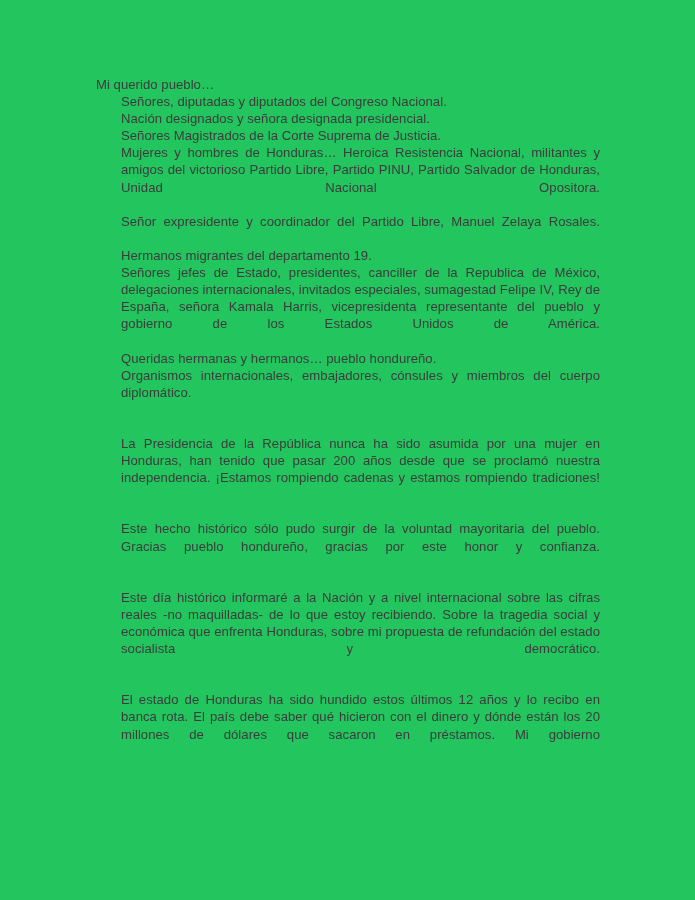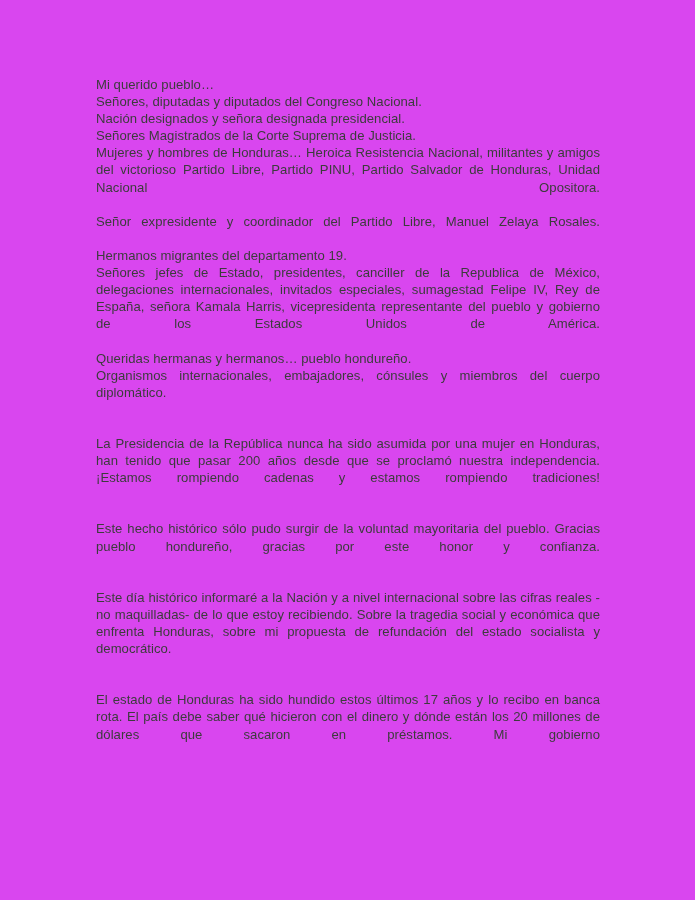--- a/index.html
+++ b/index.html
@@ -11,21 +11,21 @@
     width: 695px;
     height: 900px;
     overflow: hidden;
     font-family: "Liberation Sans", sans-serif;
     color: #3a3a3a;
   }
   #page {
     position: relative;
     width: 695px;
     height: 900px;
-    background: #d946ef;
+    background: #22c55e;
     box-sizing: border-box;
   }
   #doc-body {
     position: absolute;
     left: 96px;
     top: 76px;
     width: 504px;
   }
   .para {
     margin: 0;
@@ -34,20 +34,21 @@
     text-justify: inter-word;
     font-size: 13.1px;
     line-height: 17.1px;
     letter-spacing: 0.05px;
     color: #3c3c3c;
     -webkit-font-smoothing: none;
   }
   
   .para + .para {
     margin-top: 0;
+    margin-left: 25px;
   }
   .para.gap {
     margin-top: 17.1px;
   }
   .para:last-child::after {
     content: "";
     display: inline-block;
     width: 100%;
   }
   
@@ -87,16 +88,16 @@
     <p class="para noj">Queridas hermanas y hermanos… pueblo hondureño.</p>
 
     <p class="para j">Organismos internacionales, embajadores, cónsules y miembros del cuerpo diplomático.</p>
 
     <p class="para j gap">La Presidencia de la República nunca ha sido asumida por una mujer en Honduras, han tenido que pasar 200 años desde que se proclamó nuestra independencia. ¡Estamos rompiendo cadenas y estamos rompiendo tradiciones!</p>
 
     <p class="para j gap">Este hecho histórico sólo pudo surgir de la voluntad mayoritaria del pueblo. Gracias pueblo hondureño, gracias por este honor y confianza.</p>
 
     <p class="para j gap">Este día histórico informaré a la Nación y a nivel internacional sobre las cifras reales -no maquilladas- de lo que estoy recibiendo. Sobre la tragedia social y económica que enfrenta Honduras, sobre mi propuesta de refundación del estado socialista y democrático.</p>
 
-    <p class="para j gap">El estado de Honduras ha sido hundido estos últimos 17 años y lo recibo en banca rota. El país debe saber qué hicieron con el dinero y dónde están los 20 millones de dólares que sacaron en préstamos. Mi gobierno</p>
+    <p class="para j gap">El estado de Honduras ha sido hundido estos últimos 12 años y lo recibo en banca rota. El país debe saber qué hicieron con el dinero y dónde están los 20 millones de dólares que sacaron en préstamos. Mi gobierno</p>
 
   </div>
 </div>
 
 </body></html>

